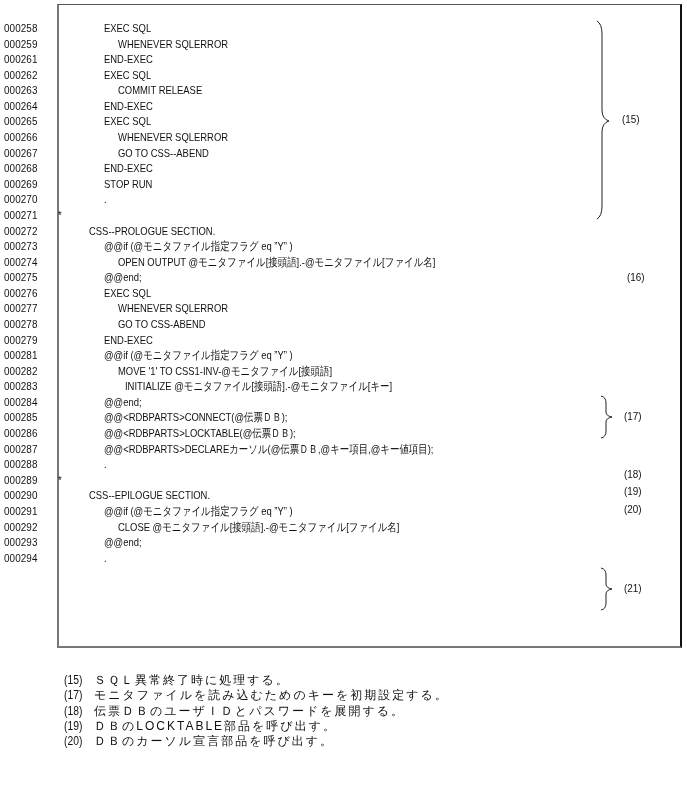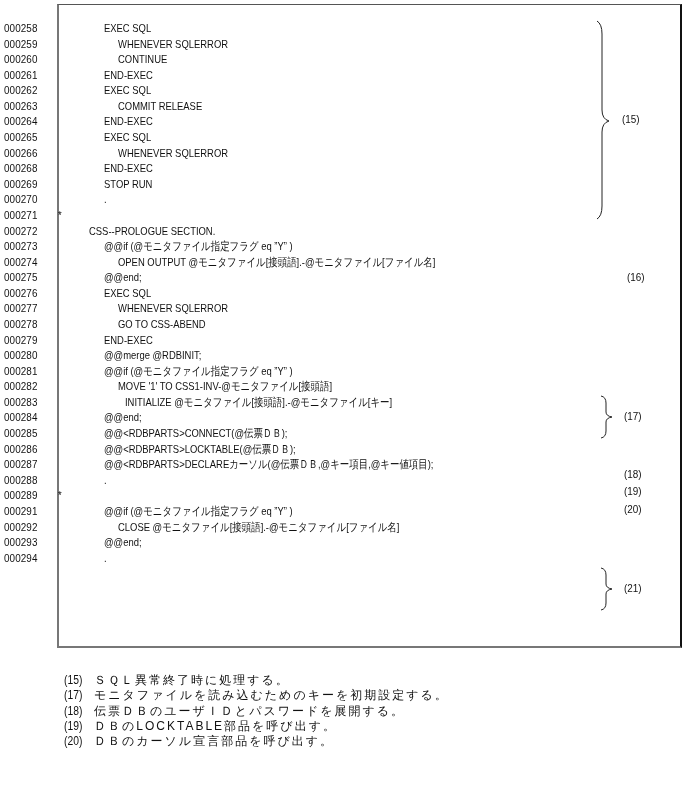--- a/index.html
+++ b/index.html
@@ -104,49 +104,49 @@
 </head>
 <body>
 
 <div class="listing">
   <div class="code-box"></div>
 
   <div class="lines" id="lines">
 
   <div class="line"><span class="lnum">000258</span><span class="code" style="left: 103.6px;">EXEC SQL</span></div>
       <div class="line"><span class="lnum">000259</span><span class="code" style="left: 117.8px;">WHENEVER SQLERROR</span></div>
-      <div class="line"><span class="lnum">000260</span><span class="code" style="left: 117.8px;">CONTINUE</span></div>
       <div class="line"><span class="lnum">000261</span><span class="code" style="left: 103.6px;">END-EXEC</span></div>
       <div class="line"><span class="lnum">000262</span><span class="code" style="left: 103.6px;">EXEC SQL</span></div>
       <div class="line"><span class="lnum">000263</span><span class="code" style="left: 117.8px;">COMMIT RELEASE</span></div>
       <div class="line"><span class="lnum">000264</span><span class="code" style="left: 103.6px;">END-EXEC</span></div>
       <div class="line"><span class="lnum">000265</span><span class="code" style="left: 103.6px;">EXEC SQL</span></div>
       <div class="line"><span class="lnum">000266</span><span class="code" style="left: 117.8px;">WHENEVER SQLERROR</span></div>
+      <div class="line"><span class="lnum">000267</span><span class="code" style="left: 117.8px;">GO TO CSS--ABEND</span></div>
       <div class="line"><span class="lnum">000268</span><span class="code" style="left: 103.6px;">END-EXEC</span></div>
       <div class="line"><span class="lnum">000269</span><span class="code" style="left: 103.6px;">STOP RUN</span></div>
       <div class="line"><span class="lnum">000270</span><span class="code" style="left: 103.6px;">.</span></div>
       <div class="line"><span class="lnum">000271</span><span class="code marker" style="left: 58px;">*</span></div>
       <div class="line"><span class="lnum">000272</span><span class="code" style="left: 89.4px;">CSS--PROLOGUE SECTION.</span></div>
       <div class="line"><span class="lnum">000273</span><span class="code" style="left: 103.6px;">@@if (@モニタファイル指定フラグ eq ”Y” )</span></div>
       <div class="line"><span class="lnum">000274</span><span class="code" style="left: 117.8px;">OPEN OUTPUT @モニタファイル[接頭語].-@モニタファイル[ファイル名]</span></div>
       <div class="line"><span class="lnum">000275</span><span class="code" style="left: 103.6px;">@@end;</span></div>
       <div class="line"><span class="lnum">000276</span><span class="code" style="left: 103.6px;">EXEC SQL</span></div>
       <div class="line"><span class="lnum">000277</span><span class="code" style="left: 117.8px;">WHENEVER SQLERROR</span></div>
       <div class="line"><span class="lnum">000278</span><span class="code" style="left: 117.8px;">GO TO CSS-ABEND</span></div>
       <div class="line"><span class="lnum">000279</span><span class="code" style="left: 103.6px;">END-EXEC</span></div>
-      <div class="line"><span class="lnum">000280</span><span class="code" style="left: 103.6px;">@@merge @RDBINIT;</span></div>
       <div class="line"><span class="lnum">000281</span><span class="code" style="left: 103.6px;">@@if (@モニタファイル指定フラグ eq ”Y” )</span></div>
       <div class="line"><span class="lnum">000282</span><span class="code" style="left: 117.8px;">MOVE '1' TO CSS1-INV-@モニタファイル[接頭語]</span></div>
       <div class="line"><span class="lnum">000283</span><span class="code" style="left: 124.9px;">INITIALIZE @モニタファイル[接頭語].-@モニタファイル[キー]</span></div>
       <div class="line"><span class="lnum">000284</span><span class="code" style="left: 103.6px;">@@end;</span></div>
       <div class="line"><span class="lnum">000285</span><span class="code" style="left: 103.6px;">@@&lt;RDBPARTS&gt;CONNECT(@伝票ＤＢ);</span></div>
       <div class="line"><span class="lnum">000286</span><span class="code" style="left: 103.6px;">@@&lt;RDBPARTS&gt;LOCKTABLE(@伝票ＤＢ);</span></div>
       <div class="line"><span class="lnum">000287</span><span class="code" style="left: 103.6px;">@@&lt;RDBPARTS&gt;DECLAREカーソル(@伝票ＤＢ,@キー項目,@キー値項目);</span></div>
       <div class="line"><span class="lnum">000288</span><span class="code" style="left: 103.6px;">.</span></div>
       <div class="line"><span class="lnum">000289</span><span class="code marker" style="left: 58px;">*</span></div>
+      <div class="line"><span class="lnum">000290</span><span class="code" style="left: 89.4px;">CSS--EPILOGUE SECTION.</span></div>
       <div class="line"><span class="lnum">000291</span><span class="code" style="left: 103.6px;">@@if (@モニタファイル指定フラグ eq ”Y” )</span></div>
       <div class="line"><span class="lnum">000292</span><span class="code" style="left: 117.8px;">CLOSE @モニタファイル[接頭語].-@モニタファイル[ファイル名]</span></div>
       <div class="line"><span class="lnum">000293</span><span class="code" style="left: 103.6px;">@@end;</span></div>
       <div class="line"><span class="lnum">000294</span><span class="code" style="left: 103.6px;">.</span></div>
     </div>
 
   <div class="brace" style="left:596px; top:16px;">
     <svg width="20" height="200" viewBox="0 0 20 200">
       <path d="M1 1 Q6 4 6 14 L6 90 Q6 99 13 101 Q6 103 6 112 L6 186 Q6 196 1 199" fill="none" stroke="#222" stroke-width="1"></path>
     </svg>

